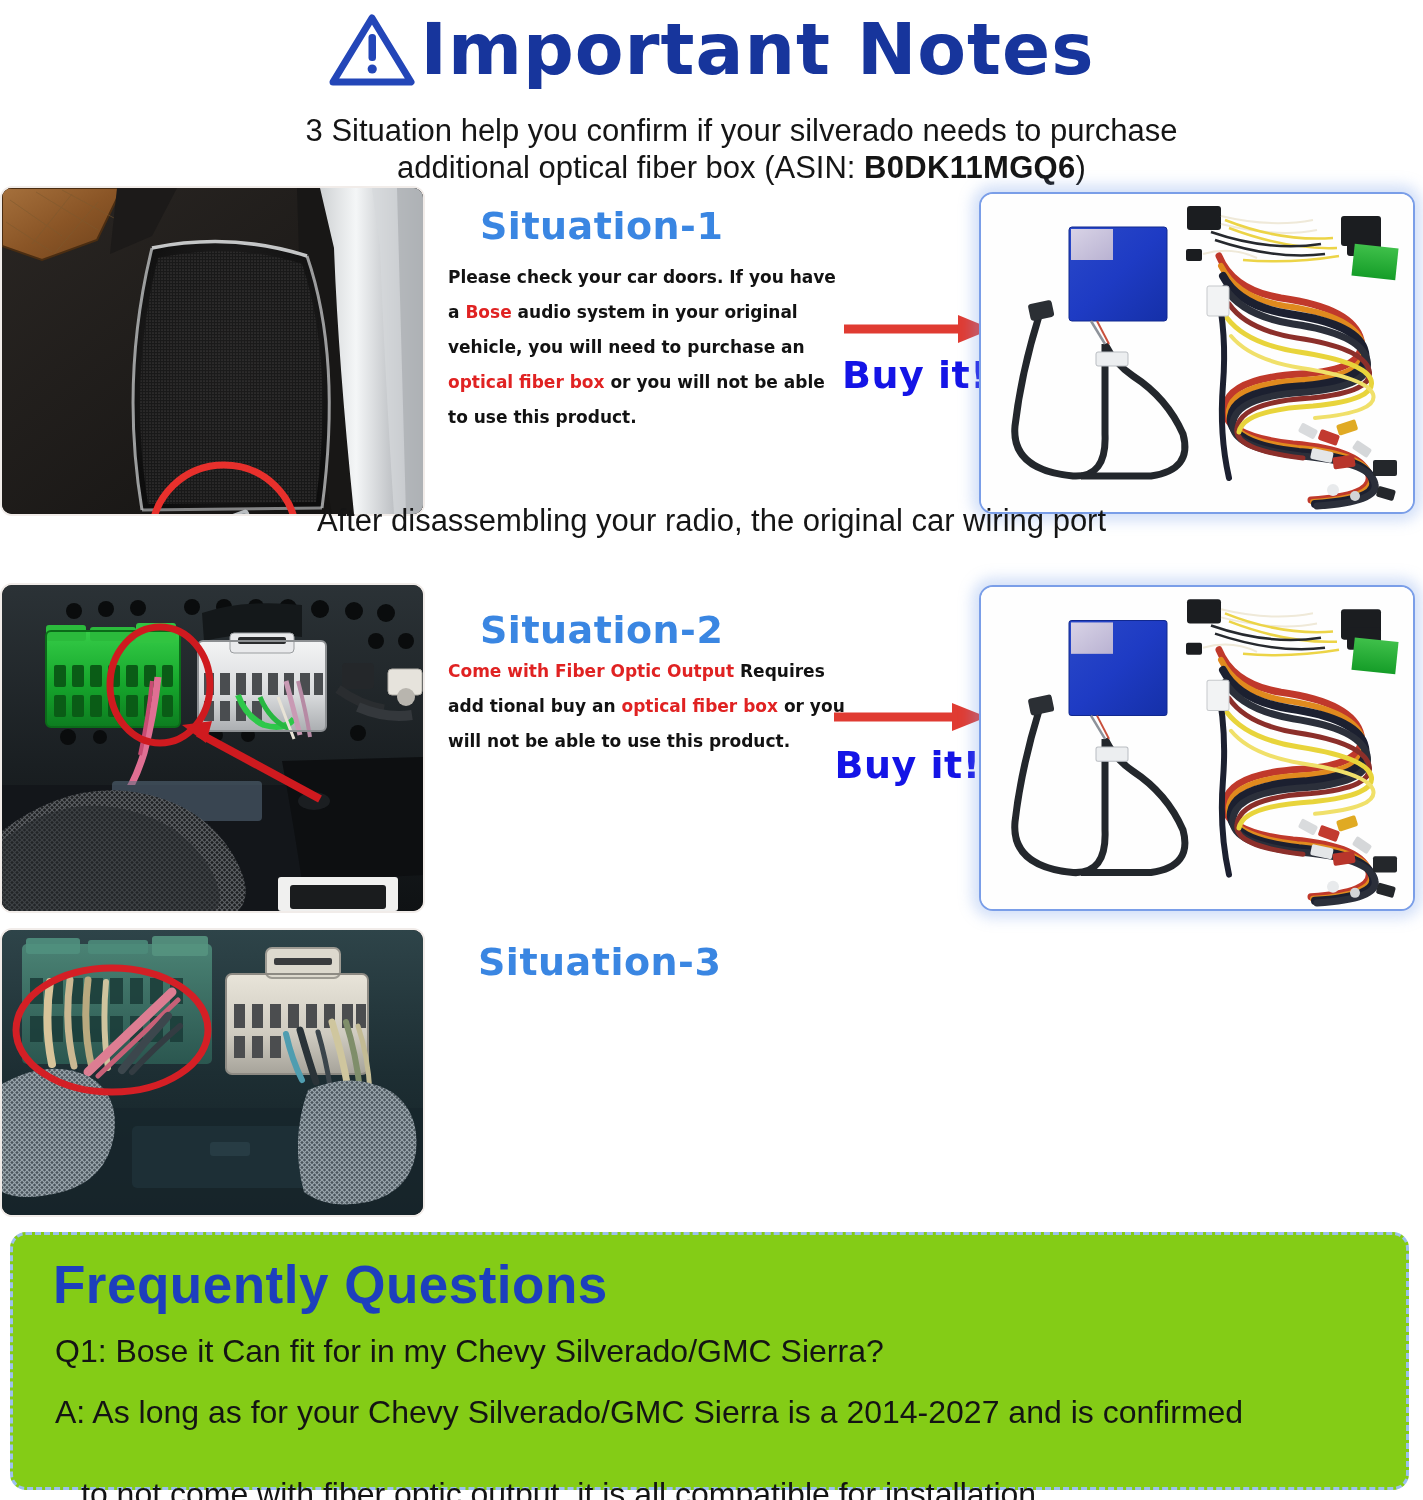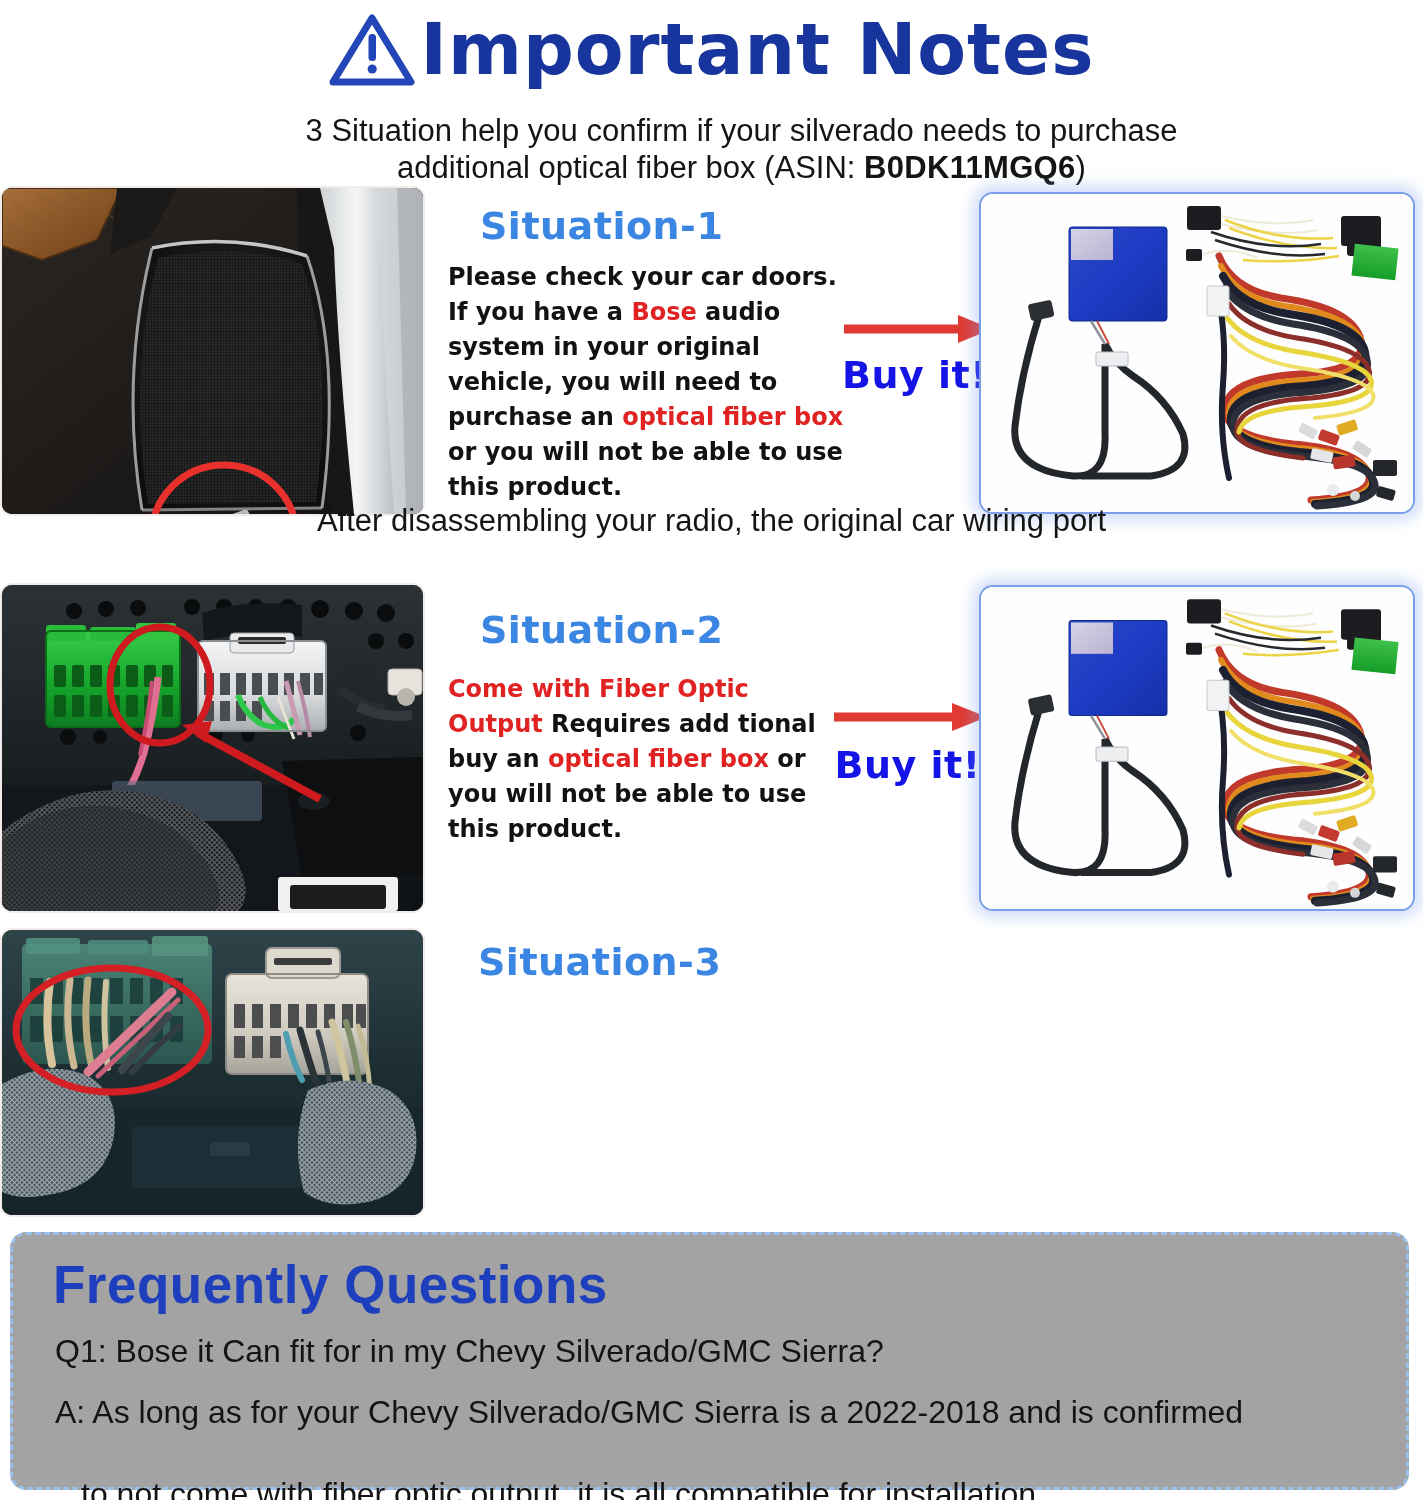--- a/index.html
+++ b/index.html
@@ -25,36 +25,36 @@
          overflow:hidden;background:#222;}
   .prodbox{position:absolute;border:2px solid #7a9ee8;border-radius:14px;
            background:#fff;overflow:hidden;
            box-shadow:0 0 14px 7px rgba(130,165,235,.35);}
 
   
   .sit-col{position:absolute;}
   .sit-head{font-family:"DejaVu Sans",sans-serif;font-weight:bold;
             font-size:38px;line-height:44px;color:#3a86e2;letter-spacing:.5px;margin-left:32px;}
   .sit-body{font-family:"DejaVu Sans",sans-serif;font-weight:bold;
-            font-size:24px;line-height:35px;color:#121212;}
+            font-size:17px;line-height:35px;color:#121212;}
   .red{color:#e02222;}
   .mid-caption{position:absolute;width:1423px;text-align:center;
       font-family:"Liberation Sans Narrow","Liberation Sans",sans-serif;
       font-size:31px;line-height:36px;color:#151515;}
 
   
   .buy-wrap{position:absolute;width:200px;}
   .arrow-svg{display:block;}
   .buy-it{font-family:"DejaVu Sans",sans-serif;font-weight:bold;
           font-size:38px;line-height:42px;color:#1414e6;text-align:center;
           letter-spacing:.5px;}
 
   
   #faq{position:absolute;left:10px;top:1232px;width:1399px;height:258px;
-       background:#a3a3a3;border:3px dashed #9cc0ee;border-radius:16px;
+       background:#84cc16;border:3px dashed #9cc0ee;border-radius:16px;
        box-sizing:border-box;}
   #faq-title{position:absolute;left:40px;top:20px;
       font-family:"Liberation Sans Narrow","Liberation Sans",sans-serif;
       font-weight:bold;font-size:53px;line-height:60px;color:#1d3fbd;
       letter-spacing:.5px;}
   #faq-q{position:absolute;left:42px;top:96px;width:1320px;
       font-family:"Liberation Sans Narrow","Liberation Sans",sans-serif;
       font-size:32px;line-height:40px;color:#141414;}
   #faq-a{position:absolute;left:42px;top:156px;width:1330px;
       font-family:"Liberation Sans Narrow","Liberation Sans",sans-serif;
@@ -347,21 +347,21 @@
     <ellipse cx="158" cy="100" rx="50" ry="58" fill="none" stroke="#cf1a1f" stroke-width="7"></ellipse>
     <g>
       <line x1="318" y1="214" x2="196" y2="148" stroke="#cf1a1f" stroke-width="8"></line>
       <polygon points="204,158 180,140 210,136" fill="#cf1a1f"></polygon>
     </g>
   </svg>
 </div>
 
 <div class="sit-col" style="left:448px;top:608px;width:400px;">
   <div class="sit-head">Situation-2</div>
-  <div class="sit-body" style="margin-top:20px;"><span class="red">Come with Fiber Optic Output</span><span> Requires add tional buy an </span><span class="red">optical fiber box</span><span> or you will not be able to use this product.</span></div>
+  <div class="sit-body" style="margin-top:2px;"><span class="red">Come with Fiber Optic Output</span><span> Requires add tional buy an </span><span class="red">optical fiber box</span><span> or you will not be able to use this product.</span></div>
 </div>
 
 <div class="buy-wrap" style="left:830px;top:700px;">
   <svg class="arrow-svg" width="160" height="34" viewBox="0 0 160 34">
     <line x1="4" y1="17" x2="126" y2="17" stroke="#e03b32" stroke-width="9"></line>
     <polygon points="122,3 157,17 122,31" fill="#e03b32"></polygon>
   </svg>
   <div class="buy-it" style="width:155px;margin-top:10px;">Buy it!</div>
 </div>
 
@@ -523,16 +523,16 @@
 </div>
 
 <div class="sit-col" style="left:446px;top:940px;width:560px;">
   <div class="sit-head">Situation-3</div>
 </div>
 
 <div id="faq">
   <div id="faq-title">Frequently Questions</div>
   <div id="faq-q">Q1: Bose it Can fit for in my Chevy Silverado/GMC Sierra?</div>
   <div id="faq-a">
-    <span>A: As long as for your Chevy Silverado/GMC Sierra is a 2022-2018 and is confirmed</span>
+    <span>A: As long as for your Chevy Silverado/GMC Sierra is a 2014-2027 and is confirmed</span>
     <span class="ind">to not come with fiber optic output, it is all compatible for installation.</span>
   </div>
 </div>
 
 </body></html>

